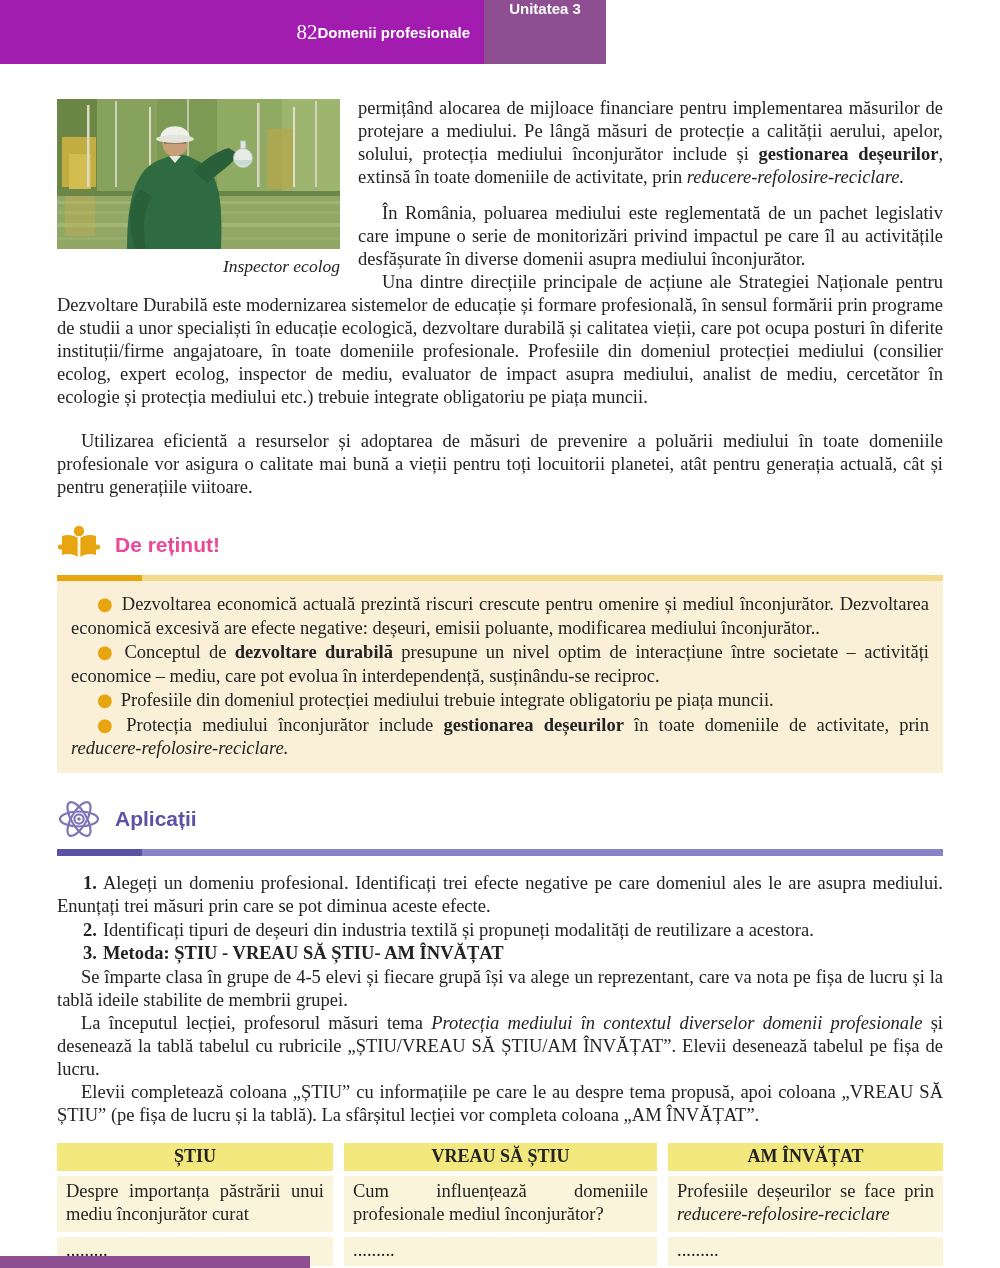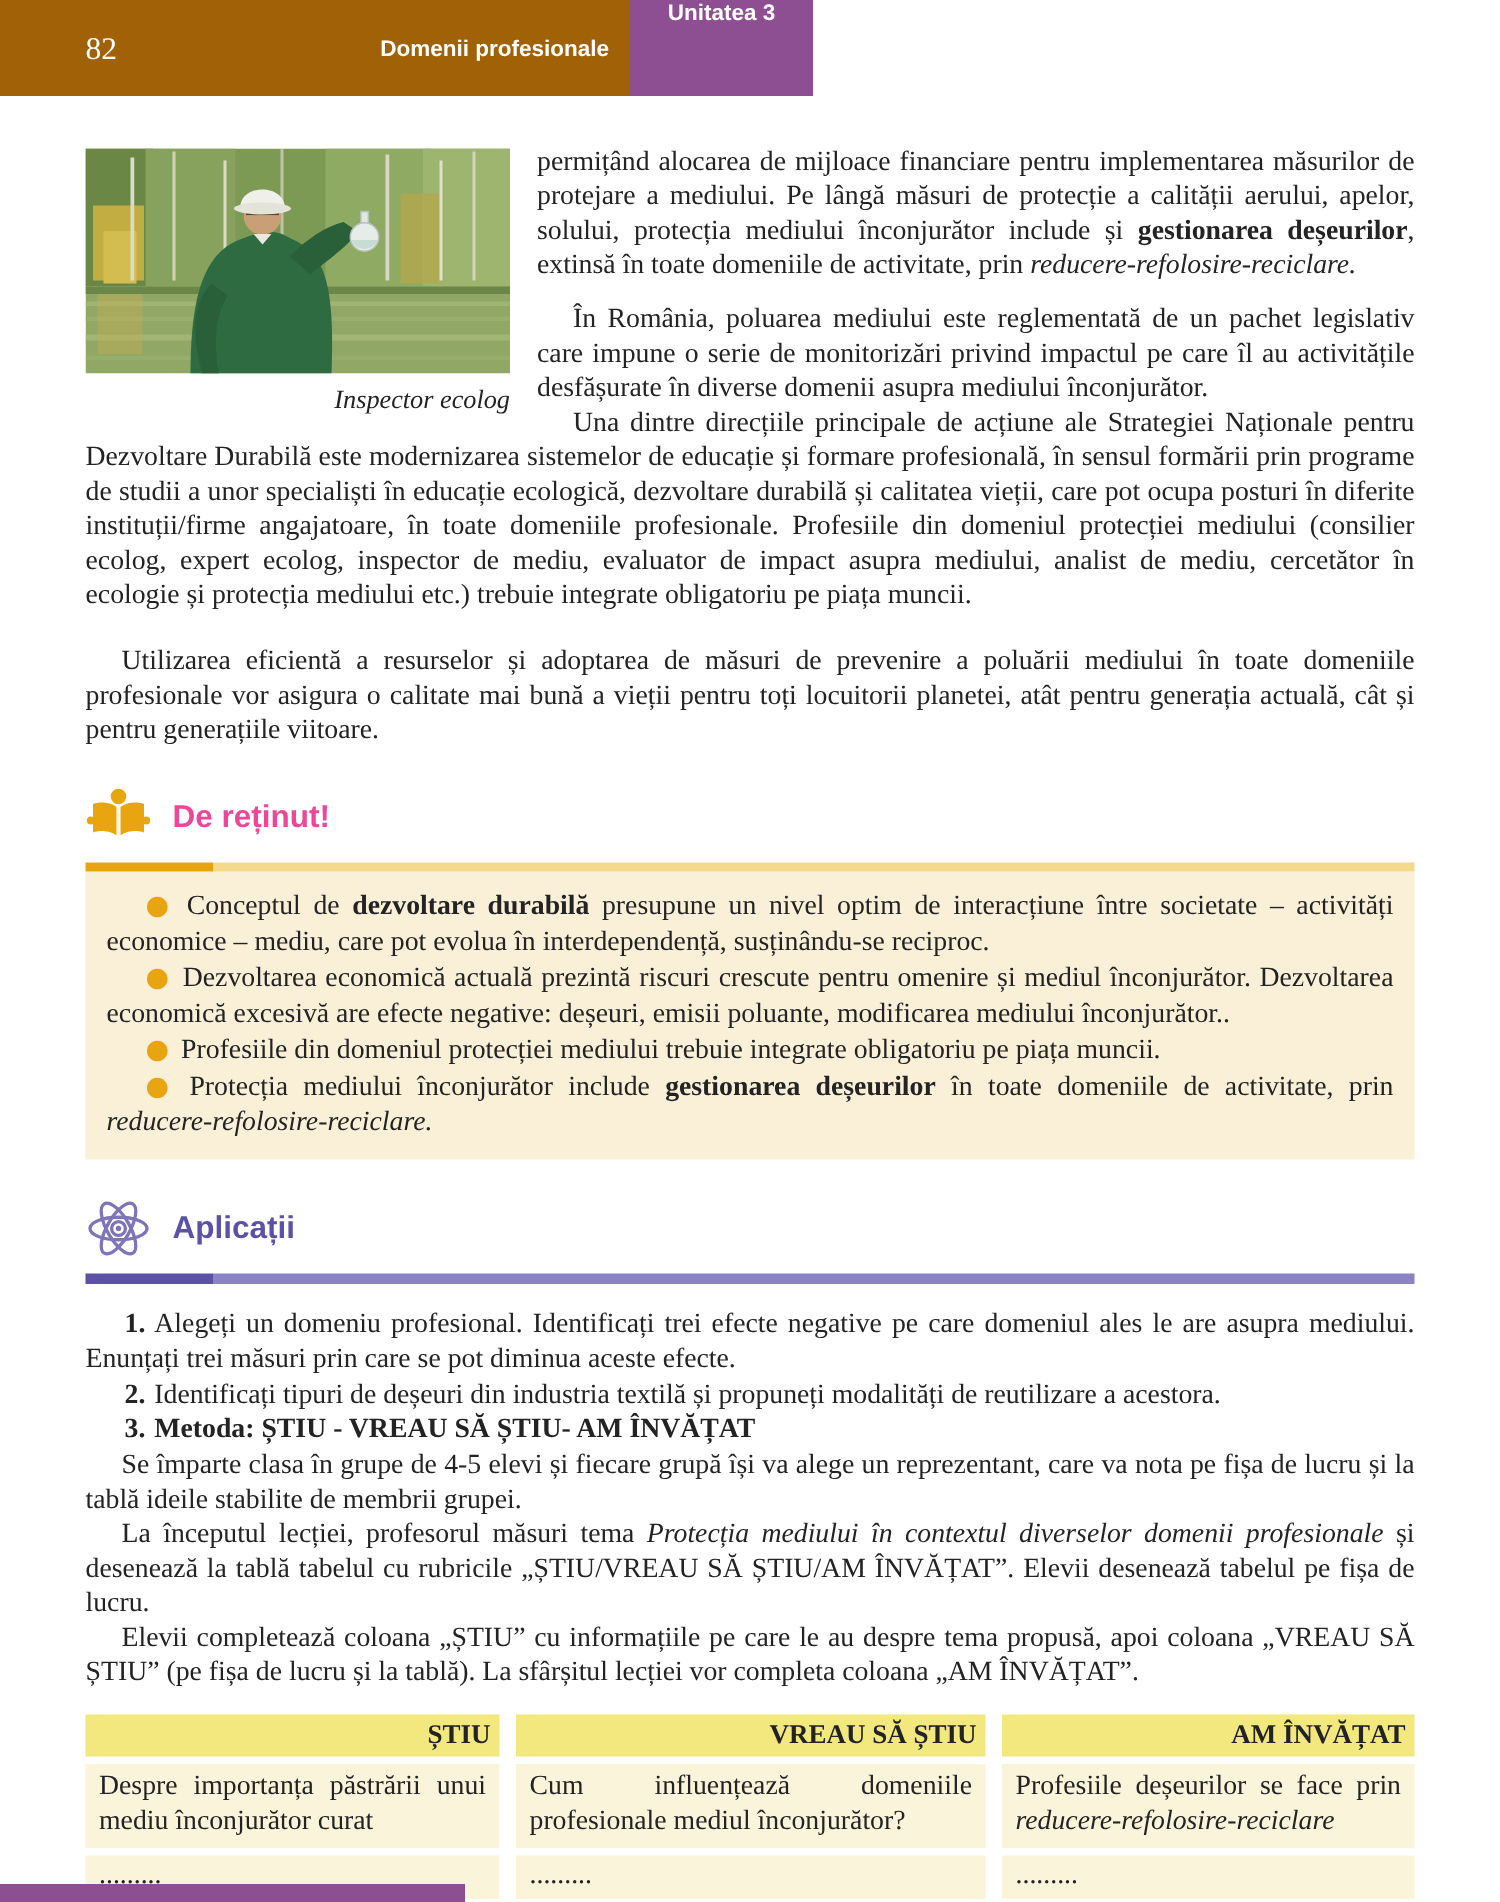--- a/index.html
+++ b/index.html
@@ -5,22 +5,22 @@
   * { margin:0; padding:0; box-sizing:border-box; }
   html,body { background:#ffffff; }
   .page {
     position:relative; width:1000px; height:1268px; margin:0 auto;
     background:#ffffff; overflow:hidden;
     font-family:"Liberation Serif", serif; color:#232323;
   }
   
   .top-band { display:flex; height:64px; }
   .band-light {
-    width:420px; background:#a16207; display:flex; align-items:center;
-    justify-content:space-between; padding:0 14px 0 57px;
+    width:484px; background:#a21caf; display:flex; align-items:center;
+    justify-content:flex-end; padding:0 14px 0 57px;
   }
   .band-dark {
     width:122px; background:#8e4f92; display:flex; align-items:flex-start; justify-content:center;
   }
   .page-num { color:#ffffff; font-size:21px; font-family:"Liberation Serif", serif; }
   .band-label {
     color:#ffffff; font-family:"Liberation Sans", sans-serif;
     font-weight:bold; font-size:15px;
   }
   
@@ -56,21 +56,21 @@
   .note-box { background:#faf0d8; padding:11px 14px 12px 14px; }
   .bullet-p { font-size:18.5px; line-height:23.5px; text-align:justify; text-indent:26px; }
   .bullet-dot { color:#e8a50f; font-size:18px; margin-right:8px; font-family:"DejaVu Sans", sans-serif; }
   
   .apps { margin-top:16px; }
   .num-item { font-size:18.5px; line-height:23.5px; text-align:justify; text-indent:26px; }
   .num-label { font-weight:bold; margin-right:6px; }
   
   .kwl-table { margin-top:16px; display:grid; grid-template-columns:276fr 313fr 275fr; column-gap:11px; row-gap:5px; }
   .kwl-th {
-    background:#f2e87d; text-align:right; font-weight:bold; font-size:18px;
+    background:#f2e87d; text-align:center; font-weight:bold; font-size:18px;
     padding:3px 6px 4px 6px;
   }
   .kwl-td {
     background:#faf5da; font-size:18.5px; line-height:23px; padding:4px 9px 6px 9px;
     text-align:justify;
   }
   .kwl-td.short { padding-top:2px; padding-bottom:4px; }
   
   .bottom-bar { position:absolute; left:0; bottom:0; width:310px; height:12px; background:#8e4f92; }
 </style>
@@ -152,22 +152,22 @@
           <circle cx="40.5" cy="24" r="2.6" fill="#e8a50f"></circle>
         </svg>
       </span>
       <span class="sec-title gold">De reținut!</span>
     </div>
     <div class="rule gold">
       <div class="seg1"></div>
       <div class="seg2"></div>
     </div>
     <div class="note-box">
+      <p class="bullet-p"><span class="bullet-dot">●</span><span><span>Dezvoltarea economică actuală prezintă riscuri crescute pentru omenire și mediul înconjurător. Dezvoltarea economică excesivă are efecte negative: deșeuri, emisii poluante, modificarea mediului înconjurător..</span></span></p>
       <p class="bullet-p"><span class="bullet-dot">●</span><span><span>Conceptul de </span><span class="b">dezvoltare durabilă</span><span> presupune un nivel optim de interacțiune între societate – activități economice – mediu, care pot evolua în interdependență, susținându-se reciproc.</span></span></p>
-      <p class="bullet-p"><span class="bullet-dot">●</span><span><span>Dezvoltarea economică actuală prezintă riscuri crescute pentru omenire și mediul înconjurător. Dezvoltarea economică excesivă are efecte negative: deșeuri, emisii poluante, modificarea mediului înconjurător..</span></span></p>
       <p class="bullet-p"><span class="bullet-dot">●</span><span><span>Profesiile din domeniul protecției mediului trebuie integrate obligatoriu pe piața muncii.</span></span></p>
       <p class="bullet-p"><span class="bullet-dot">●</span><span><span>Protecția mediului înconjurător include </span><span class="b">gestionarea deșeurilor</span><span> în toate domeniile de activitate, prin </span><span class="i">reducere-refolosire-reciclare.</span></span></p>
     </div>
 
     <div class="sec-head">
       <span class="icon-wrap">
         <svg width="44" height="44" viewBox="0 0 44 44">
           <g stroke="#7e74b8" stroke-width="2.2" fill="none">
             <ellipse cx="22" cy="22" rx="19" ry="7.5"></ellipse>
             <ellipse cx="22" cy="22" rx="19" ry="7.5" transform="rotate(60 22 22)"></ellipse>

